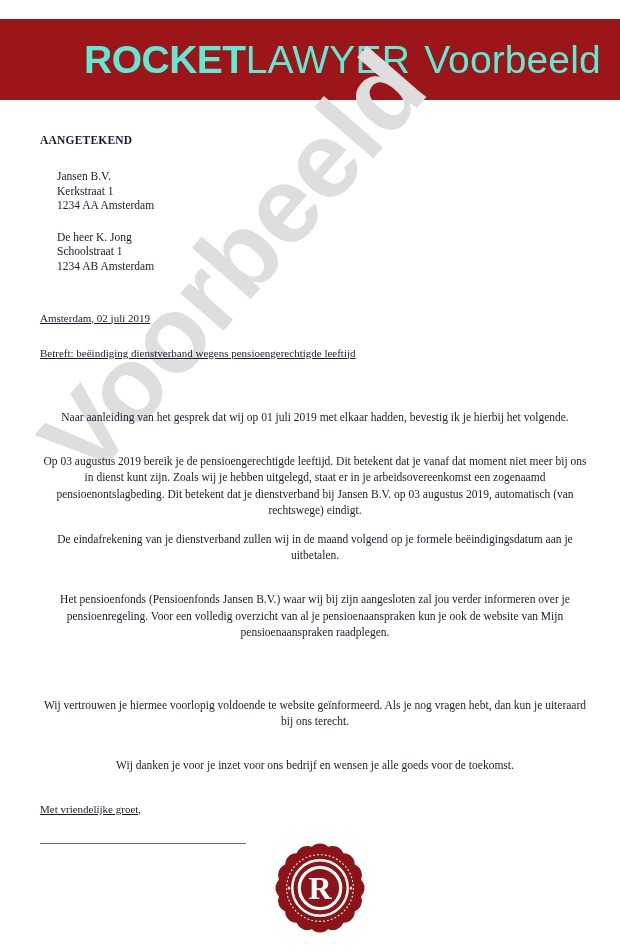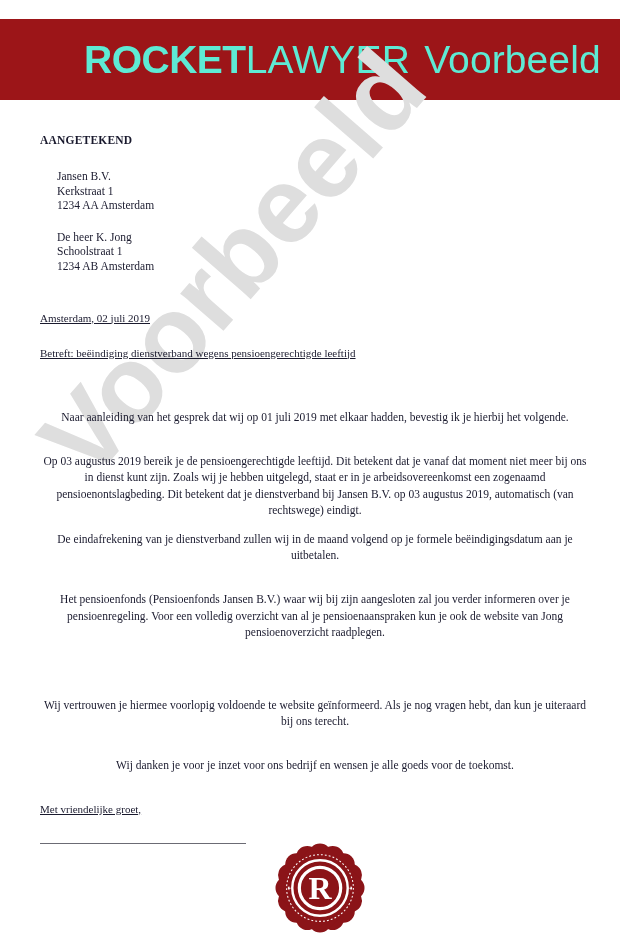--- a/index.html
+++ b/index.html
@@ -183,21 +183,21 @@
     <p class="line">Betreft: beëindiging dienstverband wegens pensioengerechtigde leeftijd</p>
 
     <div class="gap-28"></div>
 
     <div class="gap-20"></div>
     <p class="para">Naar aanleiding van het gesprek dat wij op 01 juli 2019 met elkaar hadden, bevestig ik je hierbij het volgende.</p>
     <div class="gap-14"></div>
     <p class="para tight">Op 03 augustus 2019 bereik je de pensioengerechtigde leeftijd. Dit betekent dat je vanaf dat moment niet meer bij ons in dienst kunt zijn. Zoals wij je hebben uitgelegd, staat er in je arbeidsovereenkomst een zogenaamd pensioenontslagbeding. Dit betekent dat je dienstverband bij Jansen B.V. op 03 augustus 2019, automatisch (van rechtswege) eindigt.</p>
     <p class="para">De eindafrekening van je dienstverband zullen wij in de maand volgend op je formele beëindigingsdatum aan je uitbetalen.</p>
     <div class="gap-14"></div>
-    <p class="para">Het pensioenfonds (Pensioenfonds Jansen B.V.) waar wij bij zijn aangesloten zal jou verder informeren over je pensioenregeling. Voor een volledig overzicht van al je pensioenaanspraken kun je ook de website van Jong pensioenoverzicht raadplegen.</p>
+    <p class="para">Het pensioenfonds (Pensioenfonds Jansen B.V.) waar wij bij zijn aangesloten zal jou verder informeren over je pensioenregeling. Voor een volledig overzicht van al je pensioenaanspraken kun je ook de website van Mijn pensioenaanspraken raadplegen.</p>
     <div class="gap-14"></div>
     <div class="gap-14"></div>
     <div class="gap-14"></div>
     <p class="para">Wij vertrouwen je hiermee voorlopig voldoende te website geïnformeerd. Als je nog vragen hebt, dan kun je uiteraard bij ons terecht.</p>
     <div class="gap-14"></div>
     <p class="para">Wij danken je voor je inzet voor ons bedrijf en wensen je alle goeds voor de toekomst.</p>
 
     <div class="gap-14"></div>
     <p class="line">Met vriendelijke groet,</p>
 

